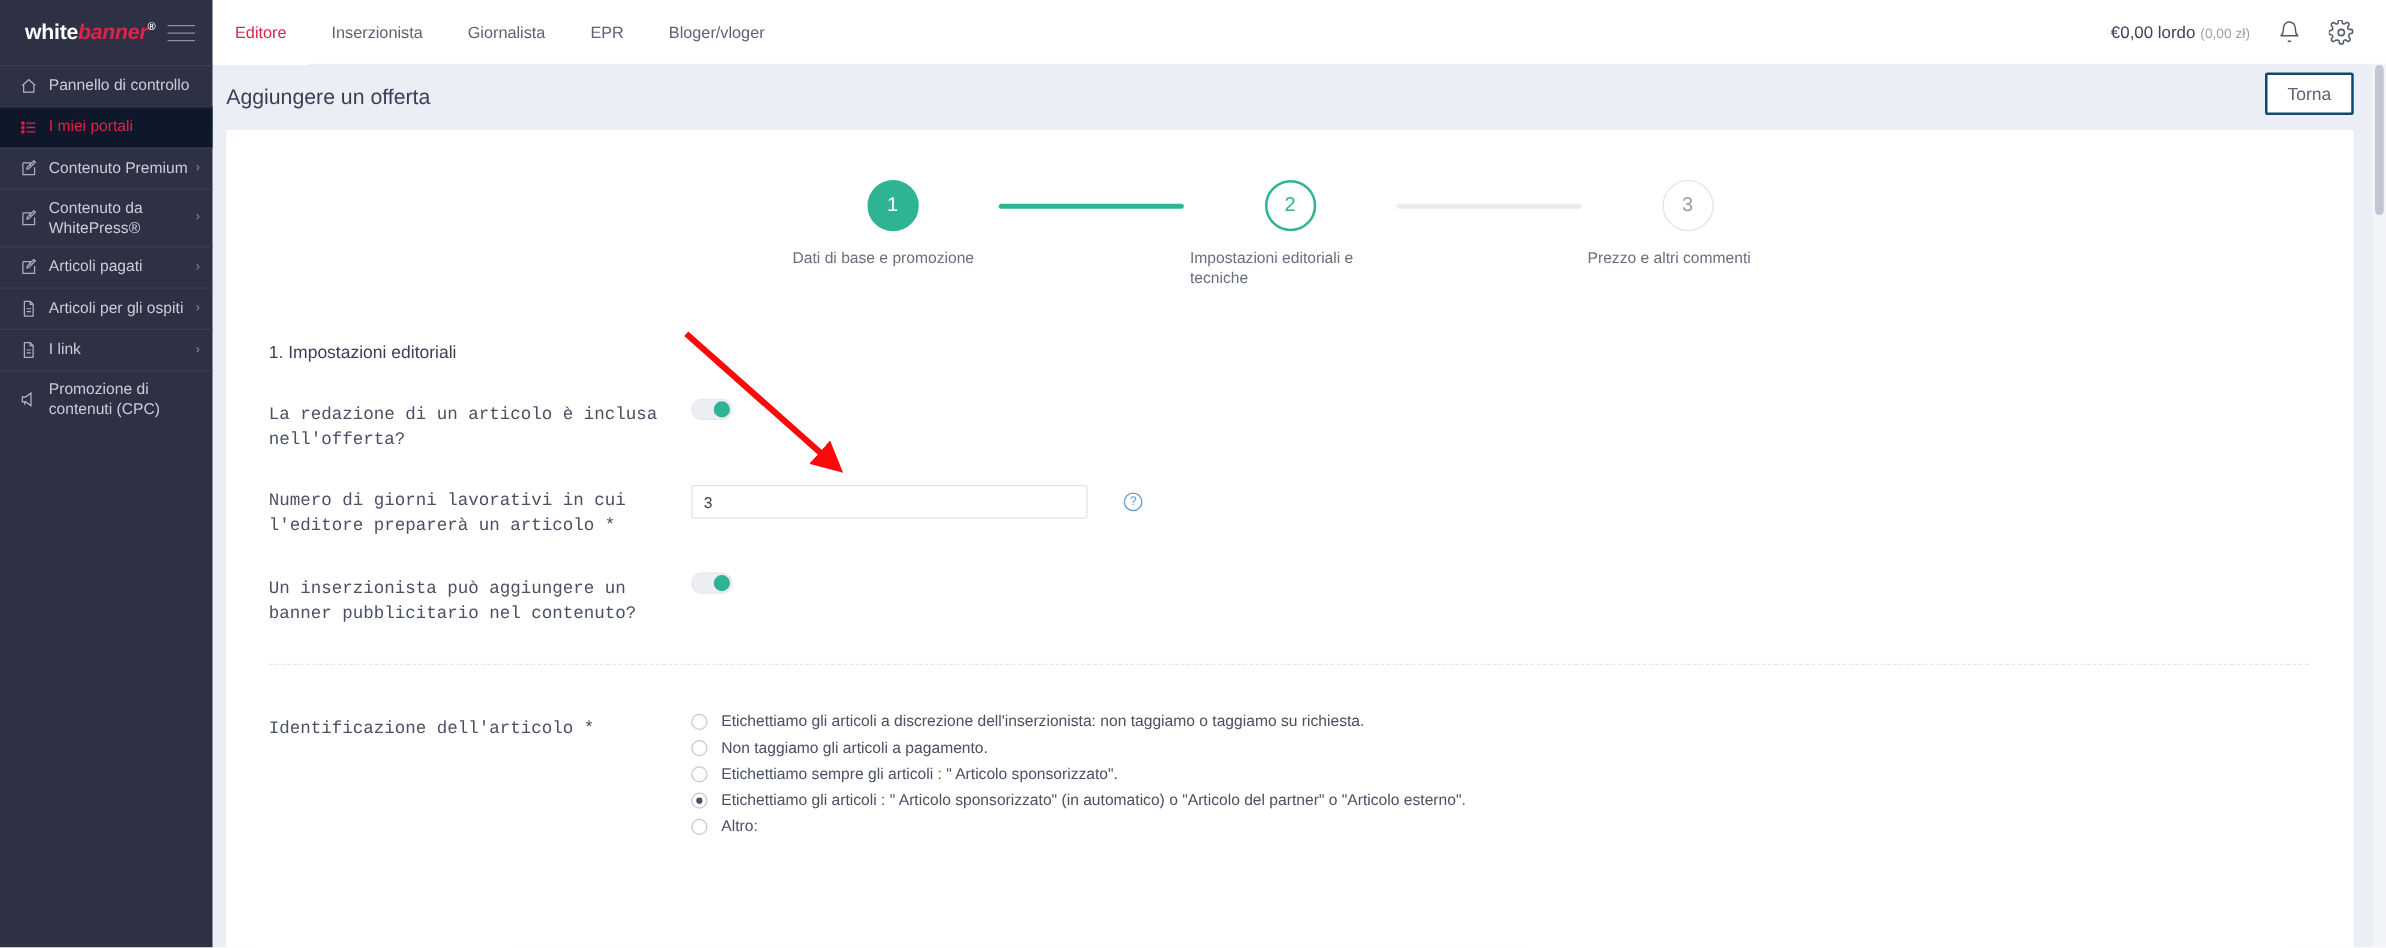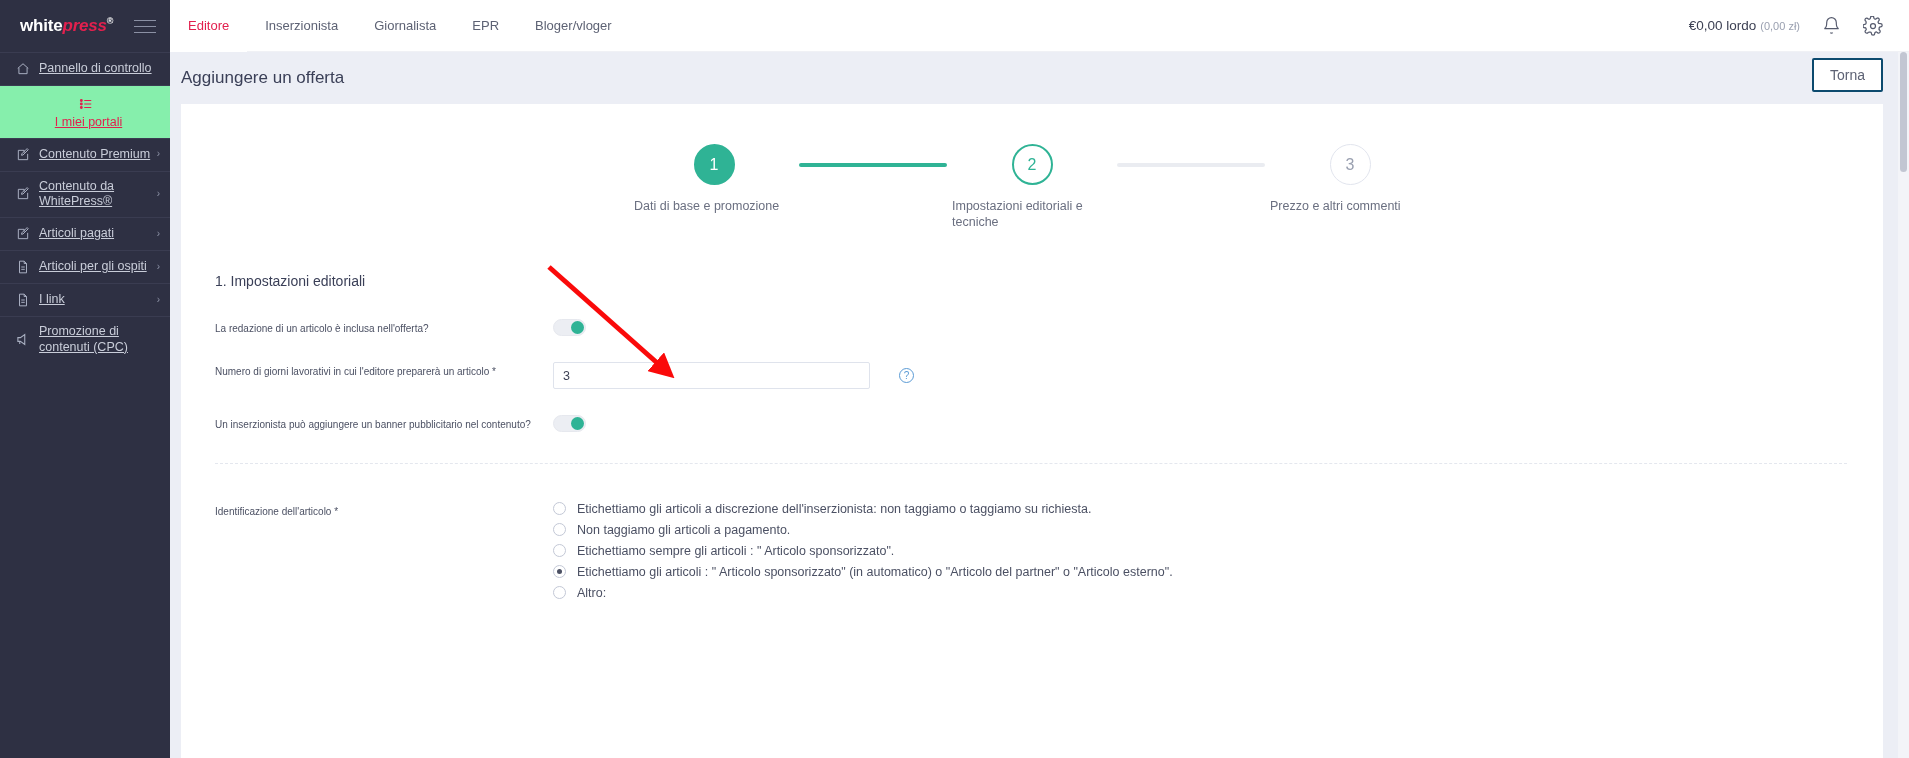--- a/index.html
+++ b/index.html
@@ -38,23 +38,23 @@
     min-height: 33px;
     padding: 7px 10px 7px 12px;
     font-size: 12.5px;
     color: #c9cdd9;
     border-top: 1px solid #3a3c51;
     cursor: pointer;
     line-height: 1.25;
   }
   .nav-item:first-of-type { border-top: 1px solid #3a3c51; }
   .nav-item .ico { width: 22px; flex: 0 0 22px; display: flex; align-items: center; justify-content: center; color: #aab0c2; }
-  .nav-item .lbl { flex: 1; padding-left: 5px; text-decoration: underline; }
+  .nav-item .lbl { flex: 1; padding-left: 5px; }
   .nav-item .chev { font-size: 10px; color: #8b90a4; padding-left: 4px; }
-  .nav-item.active { background: #86efac; color: #e2204e; flex-direction: column; }
+  .nav-item.active { background: #0f172a; color: #e2204e; }
   .nav-item.active .ico { color: #e2204e; }
 
   
   .right { flex: 1; height: 758px; position: relative; background: #eceef5; }
 
   
   .topbar {
     height: 52px; background: #ffffff;
     display: flex; align-items: center;
     position: relative;
@@ -125,21 +125,21 @@
   .connector { height: 4px; width: 148px; margin-top: 19px; border-radius: 2px; }
   .connector.filled { background: #2fb395; }
   .connector.empty { background: #eaecf1; }
 
   
   .form { padding: 42px 36px 0 34px; }
   .section-title { font-size: 14px; color: #3a3f57; margin-bottom: 30px; }
   .row { display: flex; align-items: flex-start; margin-bottom: 26px; }
   .row-label {
     width: 338px; flex: 0 0 338px;
-    font-size: 10px; color: #4b5063; line-height: 1.45; padding-top: 3px;
+    font-size: 14px; color: #4b5063; line-height: 1.45; padding-top: 3px; font-family: Liberation Mono, monospace;
   }
   .row-field { flex: 1; display: flex; align-items: center; }
 
   
   .toggle {
     width: 33px; height: 17px; border-radius: 9px;
     background: #eceef3;
     position: relative; cursor: pointer;
     border: 1px solid #e6e8ee;
   }
@@ -166,21 +166,21 @@
     border: 1px solid #5b9bd5; color: #5b9bd5;
     font-size: 10px; display: flex; align-items: center; justify-content: center;
     cursor: pointer;
   }
 
   .divider { border-top: 1px dashed #e4e7ee; margin: 30px 0 0 0; }
 
   
   .radio-block { margin-top: 38px; display: flex; align-items: flex-start; }
   .radio-list { flex: 1; }
-  .radio-opt { display: flex; align-items: flex-start; margin-bottom: 7px; cursor: pointer; }
+  .radio-opt { display: flex; align-items: center; margin-bottom: 7px; cursor: pointer; }
   .radio {
     width: 13px; height: 13px; border-radius: 50%;
     border: 1px solid #c3c8d6; background: #ffffff;
     flex: 0 0 13px; position: relative; margin-right: 11px;
   }
   .radio.checked::after {
     content: ""; position: absolute;
     width: 5px; height: 5px; border-radius: 50%;
     background: #4b5063; top: 3px; left: 3px;
   }
@@ -197,21 +197,21 @@
   .scrollbar .thumb { position: absolute; top: 0; left: 2px; width: 7px; height: 120px; background: #c2c6d2; border-radius: 4px; }
 </style>
 </head>
 <body>
 
 <div class="app">
 
   <aside class="sidebar">
     <div class="brand">
       <div class="brand-logo">
-        <span class="w">white</span><span class="p">press</span><span class="r">®</span>
+        <span class="w">white</span><span class="p">banner</span><span class="r">®</span>
       </div>
       <div class="hamburger">
         <span></span>
         <span></span>
         <span></span>
       </div>
     </div>
 
     <div class="nav-item">
       <span class="ico">

